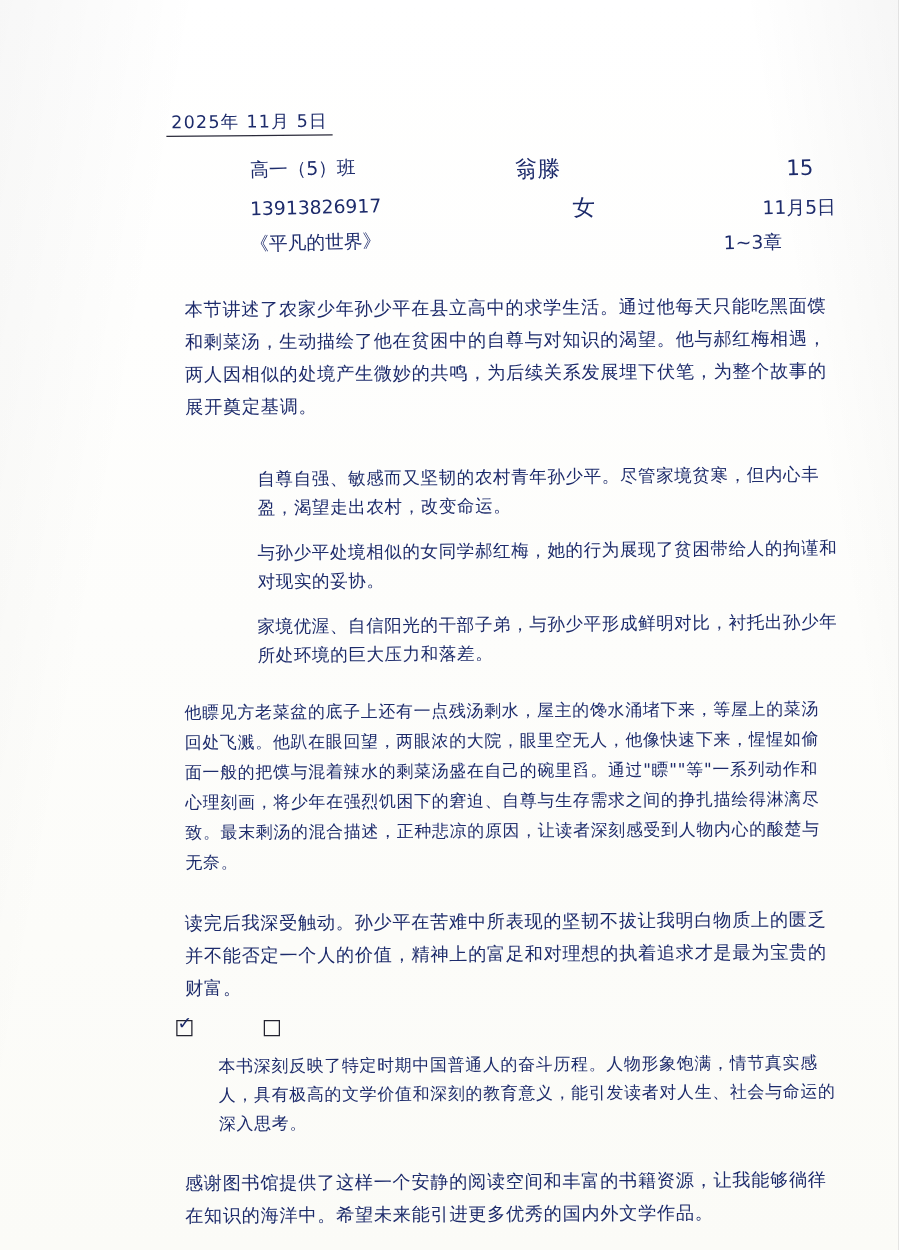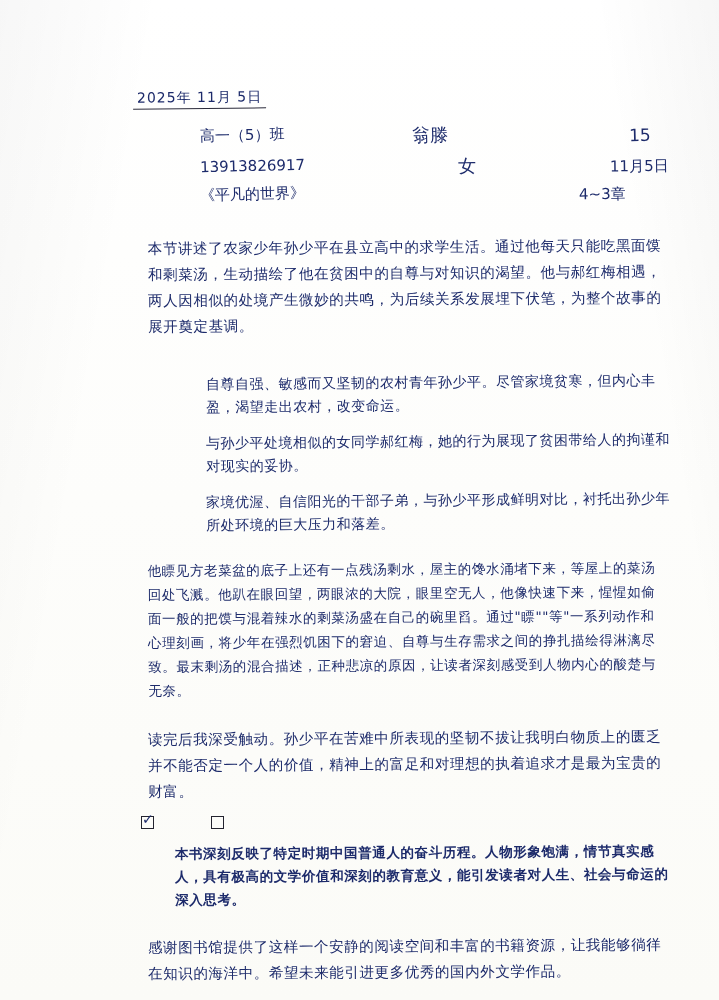--- a/index.html
+++ b/index.html
@@ -176,21 +176,20 @@
   }
   .reason-label {
     font-family: "DejaVu Sans", sans-serif;
     font-size: 12.5px;
     color: #16161f;
   }
   .reason-wrap {
     display: flex;
     padding: 2px 6px 4px 8px;
     gap: 4px;
-    font-weight: bold;
   }
   .sub-lbl {
     font-family: "DejaVu Sans", sans-serif;
     font-size: 12.5px;
     text-align: center;
     letter-spacing: 1px;
   }
   .divider-top { border-top: 1px solid #23232f; }
 </style>
 </head>
@@ -237,21 +236,21 @@
       <td class="lbl">性别</td>
       <td class="val-c"><span class="slant" style="font-size:18px">女</span></td>
       <td class="lbl">阅读时间</td>
       <td class="val-c"><span class="slant2">11月5日</span></td>
     </tr>
 
     <tr>
       <td class="lbl" colspan="2">书刊名称</td>
       <td class="val" colspan="2"><span class="slant">《平凡的世界》</span></td>
       <td class="lbl">章节</td>
-      <td class="val-c" colspan="2"><span class="slant2">4~3章</span></td>
+      <td class="val-c" colspan="2"><span class="slant2">1~3章</span></td>
     </tr>
 
     <tr>
       <td class="lbl-tall">
         <span>阅读章节内容简介</span>
       </td>
       <td colspan="6" style="height:150px">
         <div class="para">本节讲述了农家少年孙少平在县立高中的求学生活。通过他每天只能吃黑面馍和剩菜汤，生动描绘了他在贫困中的自尊与对知识的渴望。他与郝红梅相遇，两人因相似的处境产生微妙的共鸣，为后续关系发展埋下伏笔，为整个故事的展开奠定基调。</div>
       </td>
     </tr>

